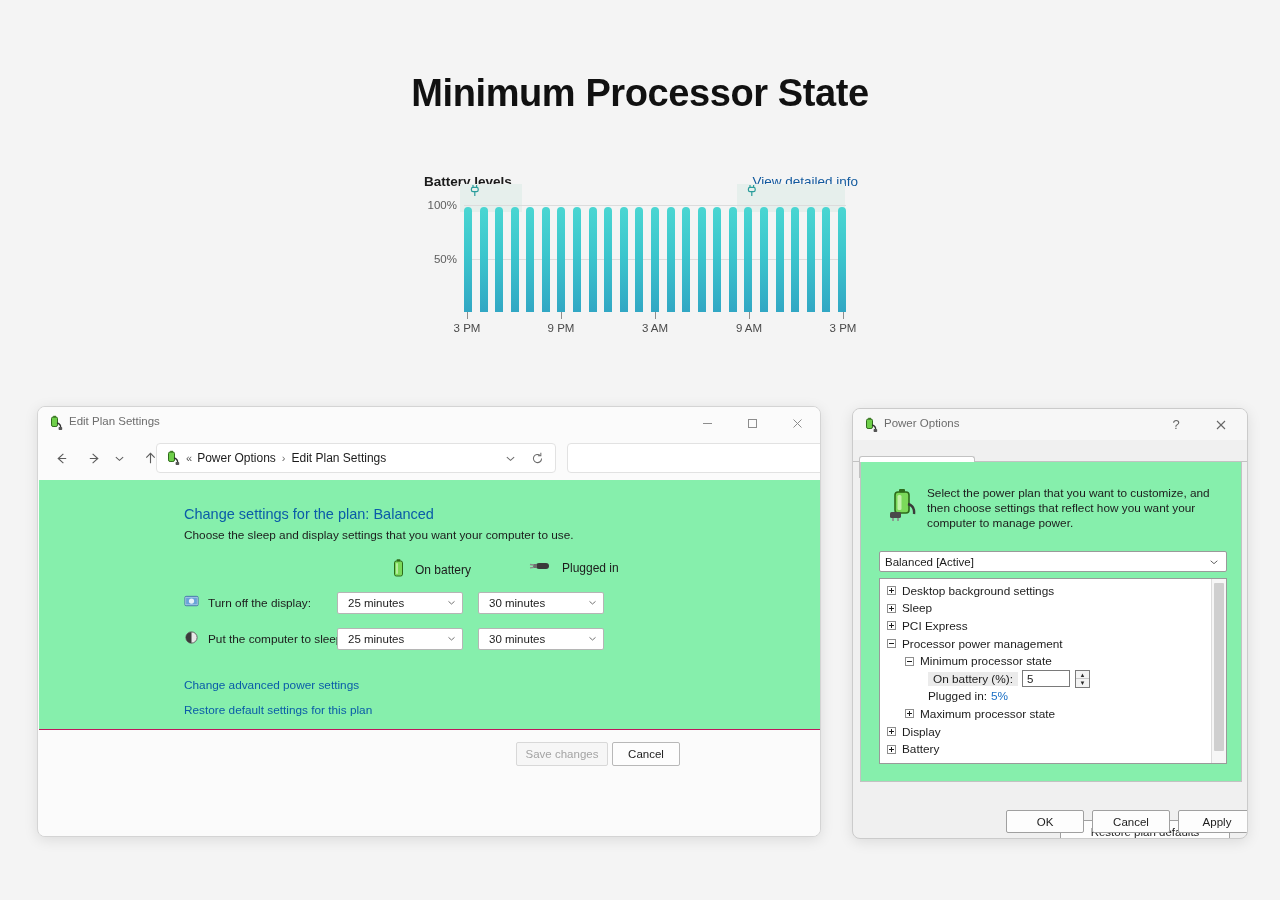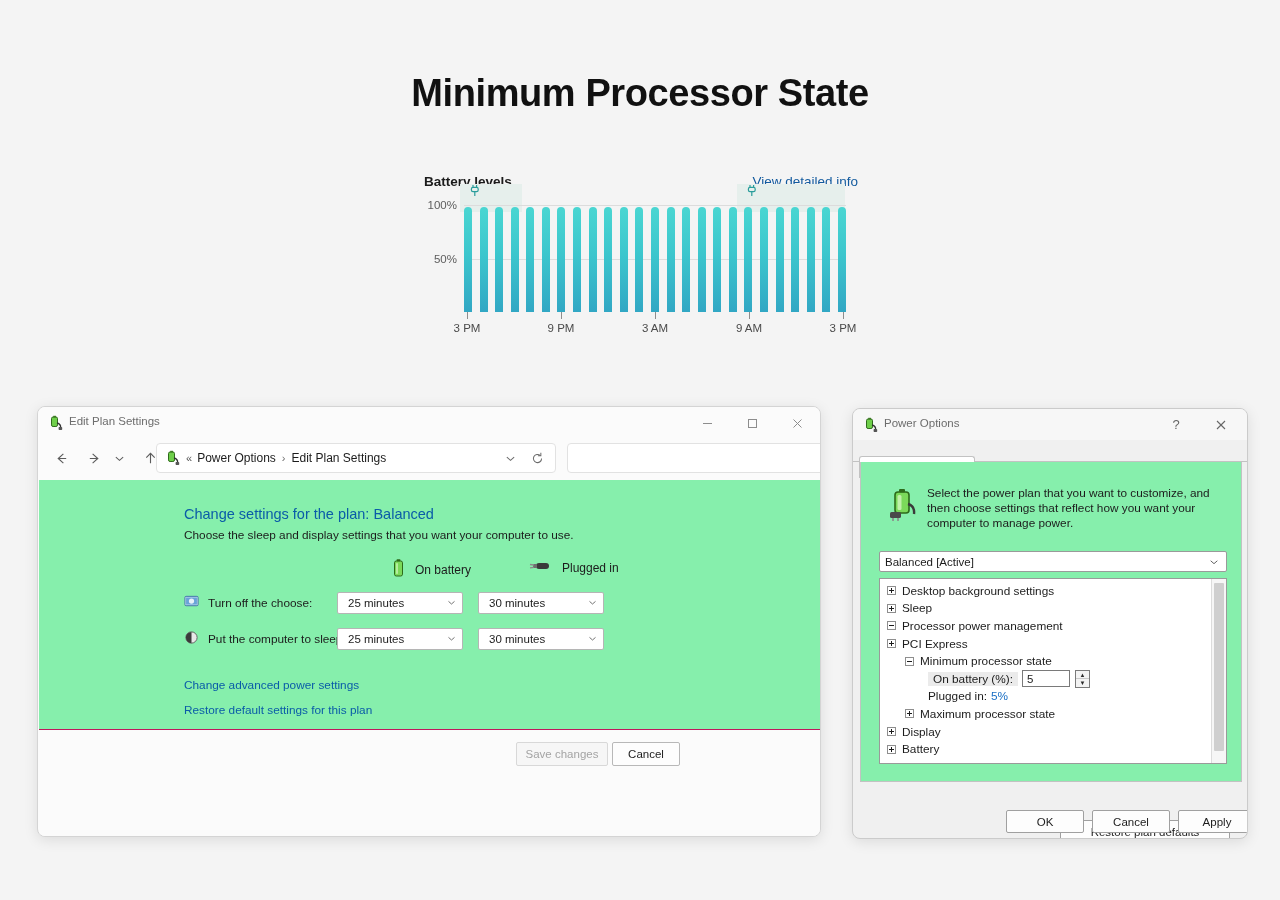--- a/index.html
+++ b/index.html
@@ -620,21 +620,21 @@
       </div>
 
       <div class="row-label row-display">
         <span>
           <svg width="15" height="15" viewBox="0 0 16 16">
             <rect x="1" y="2.5" width="14" height="10" rx="1.2" fill="#cfe3f5" stroke="#3b6ea5" stroke-width="1"></rect>
             <rect x="2.2" y="3.7" width="11.6" height="7.6" fill="#6aa3d8"></rect>
             <circle cx="8" cy="7.5" r="2.8" fill="#ffffff" opacity="0.85"></circle>
           </svg>
         </span>
-        <span>Turn off the choose:</span>
+        <span>Turn off the display:</span>
       </div>
 
       <div class="row-label row-sleep">
         <span>
           <svg width="15" height="15" viewBox="0 0 16 16">
             <circle cx="8" cy="8" r="6" fill="#e8e8e8" stroke="#5e5e5e" stroke-width="1"></circle>
             <path d="M8 2 a6 6 0 0 0 0 12 z" fill="#3a3a3a"></path>
           </svg>
         </span>
         <span>Put the computer to sleep:</span>
@@ -735,26 +735,26 @@
         <div class="tree-inner" id="tree-inner">
             <div class="tnode lvl0">
               <span class="exp plus"></span>
               <span>Desktop background settings</span>
             </div>
             <div class="tnode lvl0">
               <span class="exp plus"></span>
               <span>Sleep</span>
             </div>
             <div class="tnode lvl0">
+              <span class="exp plus"></span>
+              <span>PCI Express</span>
+            </div>
+            <div class="tnode lvl0">
               <span class="exp"></span>
               <span>Processor power management</span>
-            </div>
-            <div class="tnode lvl0">
-              <span class="exp plus"></span>
-              <span>PCI Express</span>
             </div>
             <div class="tnode lvl1">
               <span class="exp"></span>
               <span>Minimum processor state</span>
             </div>
             <div class="tnode lvl2">
               <span class="hl">On battery (%):</span>
               <span class="spin">
                 <span class="spin-val">5</span>
                 <span class="spin-btns">

